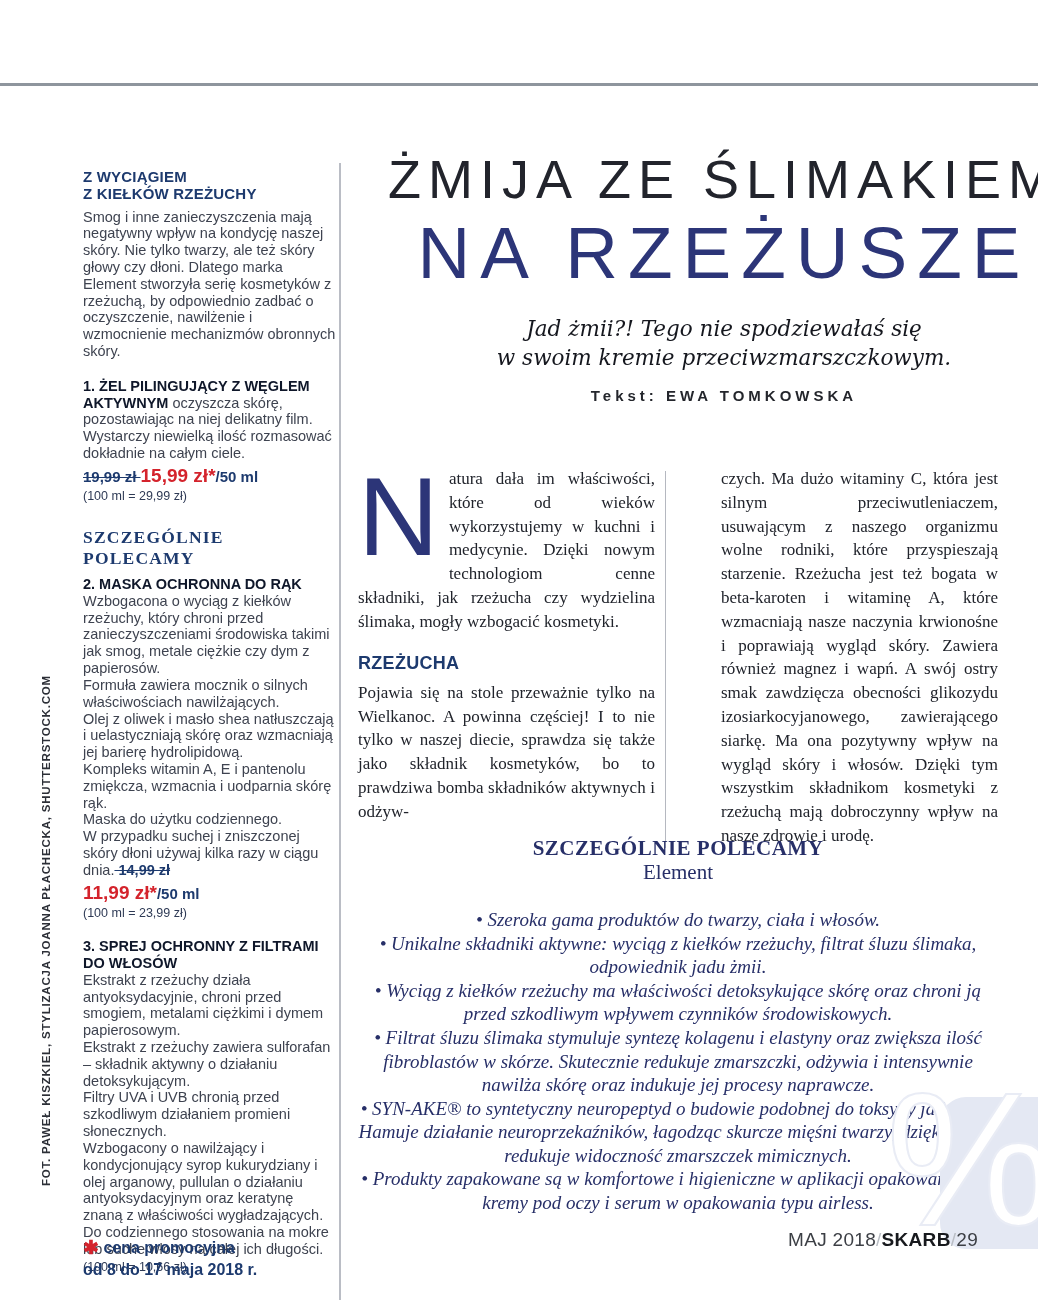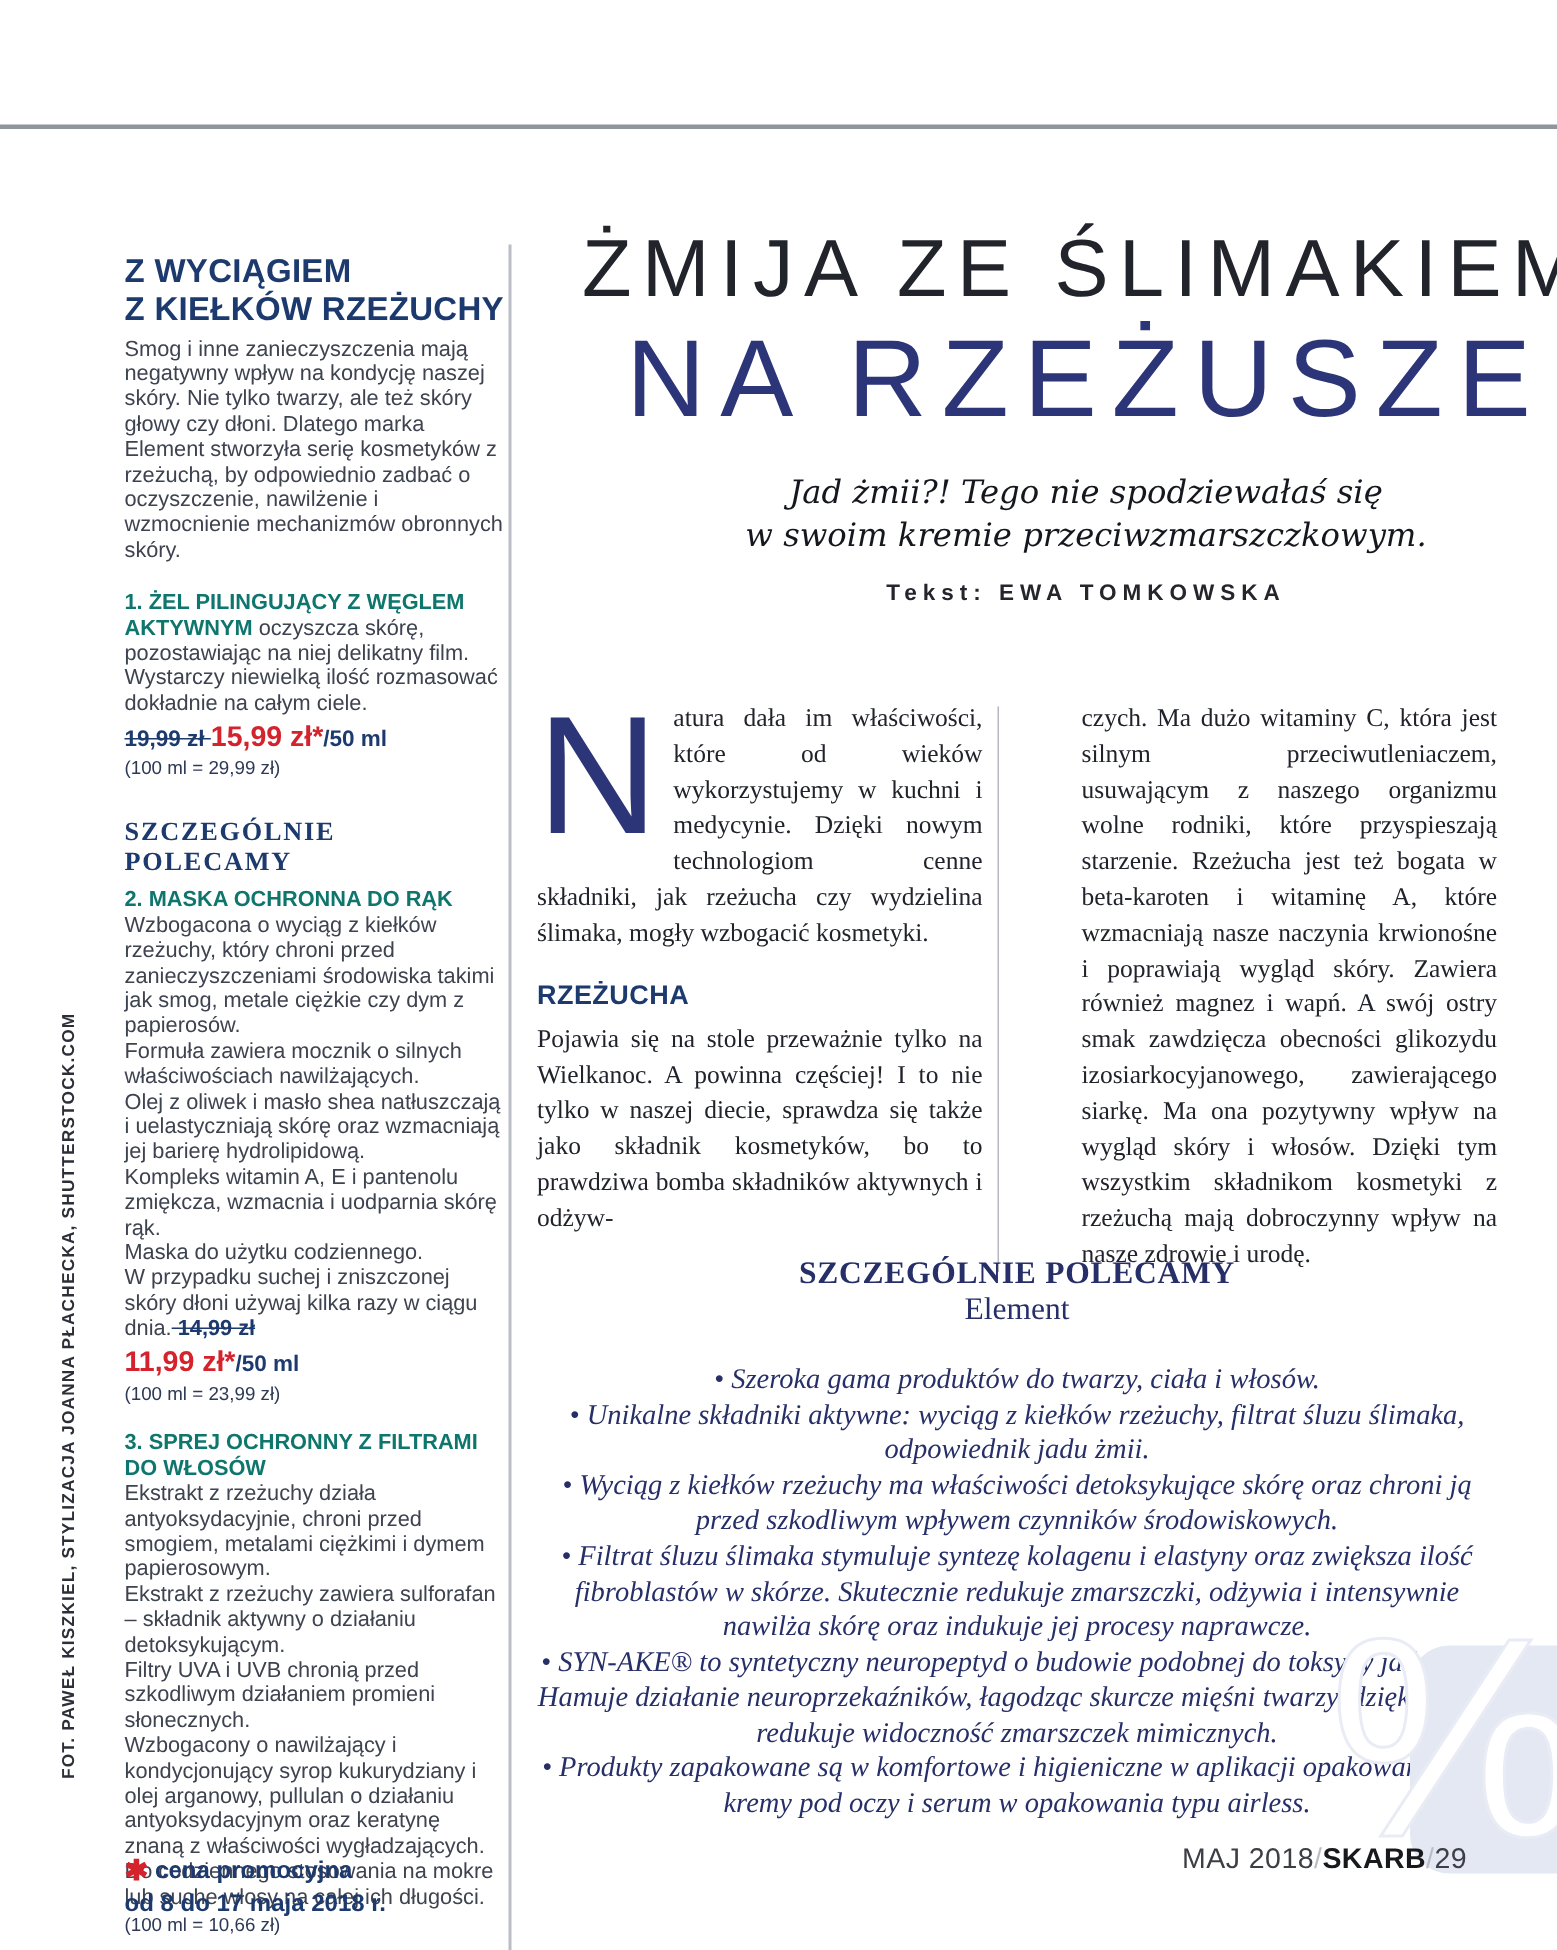--- a/index.html
+++ b/index.html
@@ -10,24 +10,24 @@
   .top-rule{position:absolute;left:0;top:83px;width:1038px;height:3px;background:#8e959d;}
   .v-rule{position:absolute;left:339px;top:163px;width:2px;height:1137px;background:#babdc5;}
 
   
   .credit{position:absolute;left:40px;top:1186px;transform:rotate(-90deg);transform-origin:0 0;
           white-space:nowrap;font-size:11.5px;font-weight:bold;letter-spacing:.8px;color:#2c2f37;}
 
   
   .sidebar{position:absolute;left:83px;top:168px;width:253px;
            font-size:14.5px;line-height:1.16;color:#3e4350;}
-  .intro-title{font-size:22px;font-weight:bold;line-height:1.15;color:#1d3a6e;letter-spacing:.2px;}
+  .intro-title{font-size:15px;font-weight:bold;line-height:1.15;color:#1d3a6e;letter-spacing:.2px;}
   .intro-body{margin-top:6px;}
   .product{margin-top:18px;}
-  .p-name{font-weight:bold;color:#0f766e;text-align:right;}
+  .p-name{font-weight:bold;color:#0f172a;text-align:right;}
   .p-desc{white-space:pre-line;}
   .strike{color:#1d3a6e;font-weight:bold;text-decoration:line-through;}
   .price-line{margin-top:3px;color:#1d3a6e;font-weight:bold;font-size:15px;}
   .price-red{color:#d4232c;font-weight:bold;font-size:19px;}
   .per-unit{color:#2e3a55;font-size:12.5px;margin-top:2px;}
   .rec-label{margin-top:24px;font-family:"Liberation Serif",serif;font-weight:bold;
              font-size:17.5px;letter-spacing:1.2px;color:#1d3a6e;}
   .product.second{margin-top:8px;}
 
   

